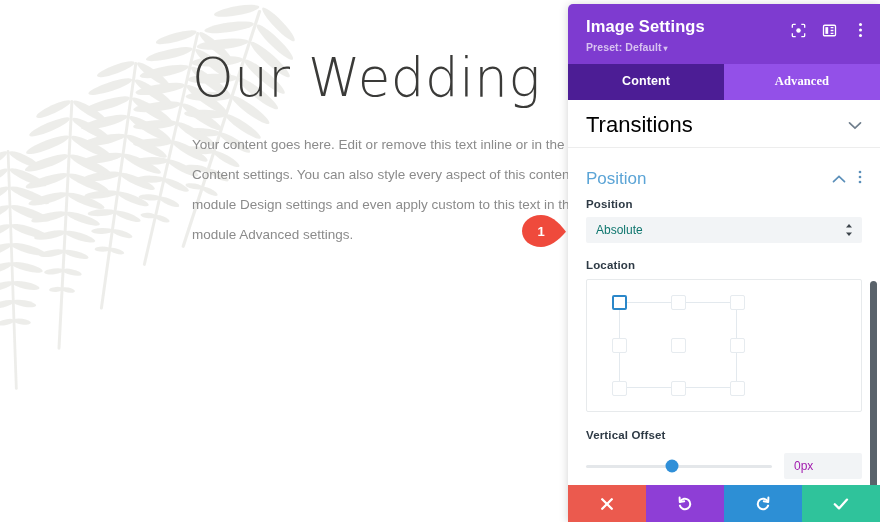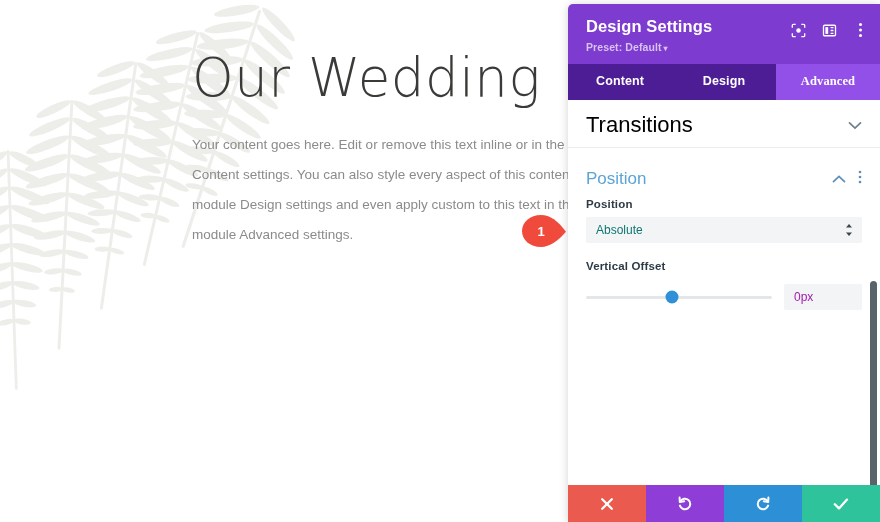--- a/index.html
+++ b/index.html
@@ -646,21 +646,21 @@
   <div id="step-marker">
     <svg width="48" height="34" viewBox="0 0 48 34" xmlns="http://www.w3.org/2000/svg">
       <path d="M21 1 C 10 1, 2 8, 2 17 C 2 26, 10 33, 21 33 C 30 33, 38 27, 46 17.8 C 38 7, 30 1, 21 1 Z" fill="#ef4a3c"></path>
     </svg>
     <div class="badge-num">1</div>
   </div>
 
   <div id="settings-panel">
 
     <div id="panel-header">
-      <div id="panel-title">Design Settings</div>
+      <div id="panel-title">Image Settings</div>
       <div id="panel-preset">
         <span>Preset: Default</span><span class="caret">▾</span>
       </div>
 
       <div id="header-icons">
         <span class="hdr-icon">
           <svg width="15" height="15" viewBox="0 0 16 16" fill="none" stroke="#ffffff" stroke-width="1.4">
             <path d="M1.4 5 V2.4 A1 1 0 0 1 2.4 1.4 H5"></path>
             <path d="M11 1.4 H13.6 A1 1 0 0 1 14.6 2.4 V5"></path>
             <path d="M14.6 11 V13.6 A1 1 0 0 1 13.6 14.6 H11"></path>
@@ -682,21 +682,20 @@
             <circle cx="2.5" cy="2.6" r="1.5"></circle>
             <circle cx="2.5" cy="8" r="1.5"></circle>
             <circle cx="2.5" cy="13.4" r="1.5"></circle>
           </svg>
         </span>
       </div>
     </div>
 
     <div id="panel-tabs">
       <div class="tab">Content</div>
-      <div class="tab">Design</div>
       <div class="tab active">Advanced</div>
     </div>
 
     <div id="panel-body">
 
       <div class="toggle-row" id="transitions-row">
         <span class="title-collapsed">Transitions</span>
         <span class="right-icons">
           <span>
             <svg width="14" height="9" viewBox="0 0 14 9" fill="none" stroke="#6f7e8c" stroke-width="1.7" stroke-linecap="round">
@@ -730,20 +729,36 @@
           <span>Absolute</span>
           <span class="arrows">
             <svg width="8" height="13" viewBox="0 0 8 13" fill="#3d444b">
               <path d="M4 0.5 L7 4 H1 Z"></path>
               <path d="M4 12.5 L7 9 H1 Z"></path>
             </svg>
           </span>
         </div>
       </div>
 
+      <div class="field-block" id="location-block">
+        <div class="field-label">Location</div>
+        <div id="location-box">
+          <div id="location-grid">
+            <div class="loc-cell selected" style="left:-8px;  top:-8px;"></div>
+            <div class="loc-cell" style="left:51px;  top:-8px;"></div>
+            <div class="loc-cell" style="left:110px; top:-8px;"></div>
+            <div class="loc-cell" style="left:-8px;  top:35px;"></div>
+            <div class="loc-cell" style="left:51px;  top:35px;"></div>
+            <div class="loc-cell" style="left:110px; top:35px;"></div>
+            <div class="loc-cell" style="left:-8px;  top:78px;"></div>
+            <div class="loc-cell" style="left:51px;  top:78px;"></div>
+            <div class="loc-cell" style="left:110px; top:78px;"></div>
+          </div>
+        </div>
+      </div>
 
       <div class="field-block" id="voffset-block">
         <div class="field-label">Vertical Offset</div>
         <div id="voffset-controls">
           <div id="slider-wrap">
             <div id="slider-track"></div>
             <div id="slider-handle"></div>
           </div>
           <div id="voffset-input">0px</div>
         </div>

